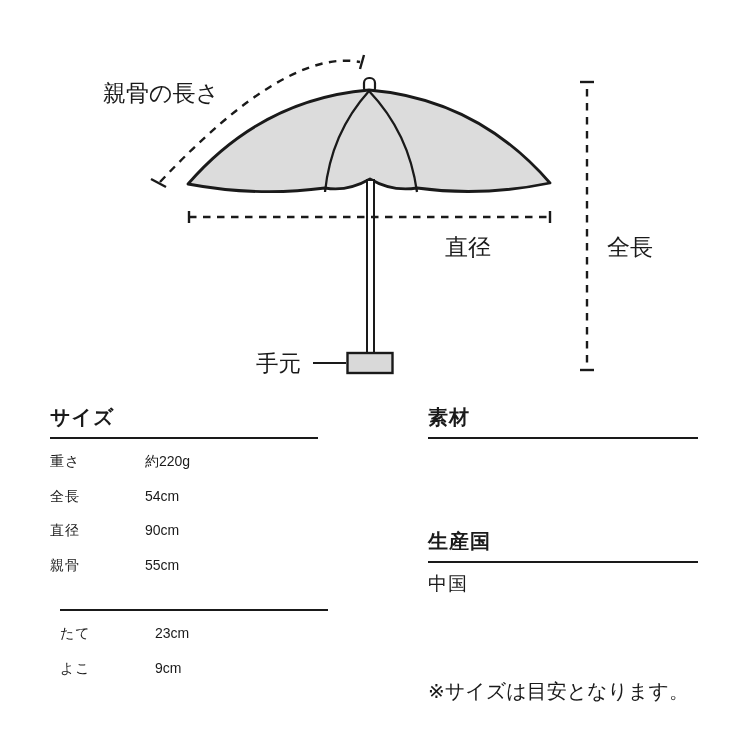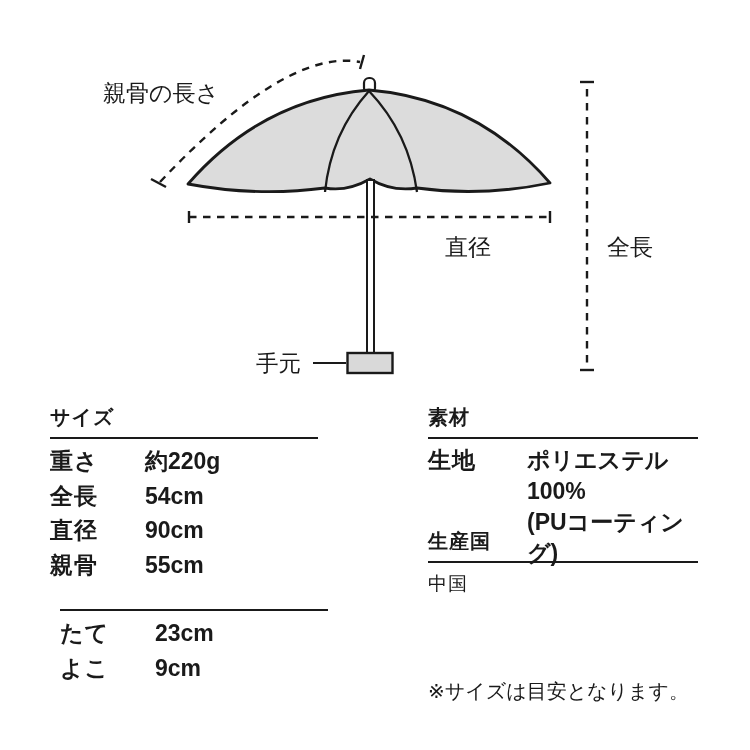--- a/index.html
+++ b/index.html
@@ -17,21 +17,21 @@
   .sec-size{left:50px;top:404px;width:268px;}
   .sec-case{left:60px;top:602px;width:268px;}
   .sec-material{left:428px;top:404px;width:270px;}
   .sec-origin{left:428px;top:528px;width:270px;}
   .heading{
     font-size:20px;font-weight:bold;line-height:26px;margin:0;
     letter-spacing:1px;
   }
   .rule{border:none;border-top:2.5px solid #1a1a1a;margin:7px 0 0 0;width:100%;}
   .rows{margin-top:5px;}
-  .row{display:flex;font-size:23px;line-height:34.6px;font-weight:bold;}
+  .row{display:flex;font-size:14px;line-height:34.6px;}
   .row .lbl{width:95px;flex:none;letter-spacing:1px;}
   .row .val{flex:1;}
   .sec-material .row{line-height:31px;margin-top:6px;}
   .sec-material .row .lbl{width:99px;}
   .sec-material .val span{display:block;}
   .origin-value{font-size:19px;line-height:24px;margin-top:9px;letter-spacing:1px;}
   .note{
     position:absolute;left:428px;top:681px;font-size:20px;line-height:20px;
   }
 </style>
@@ -106,29 +106,20 @@
     <div class="row">
       <span class="lbl">よこ</span>
       <span class="val">9cm</span>
     </div>
   </div>
 </div>
 
 <div class="section sec-material">
   <h3 class="heading">素材</h3>
   <hr class="rule">
-  <div class="rows">
-    <div class="row">
-      <span class="lbl">生地</span>
-      <span class="val">
-          <span>ポリエステル100%</span>
-          <span>(PUコーティング)</span>
-        </span>
-    </div>
-  </div>
 </div>
 
 <div class="section sec-origin">
   <h3 class="heading">生産国</h3>
   <hr class="rule">
   <div class="origin-value">中国</div>
 </div>
 
 <div class="note">※サイズは目安となります。</div>
 

